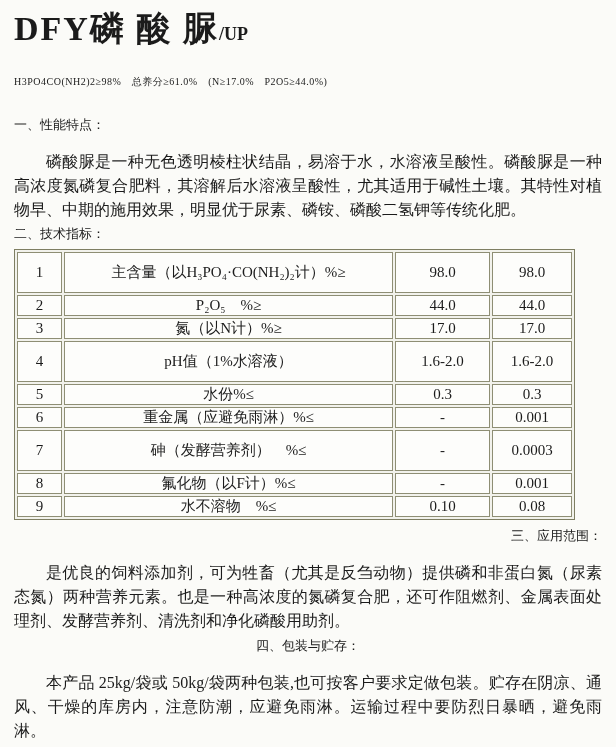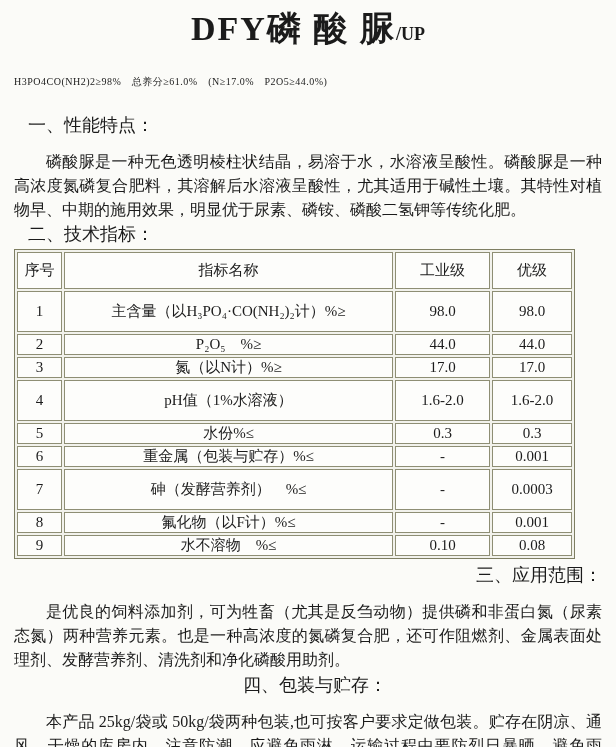--- a/index.html
+++ b/index.html
@@ -8,21 +8,20 @@
     background: #fbfbf8;
     color: #1b1b1b;
     font-family: "Liberation Serif", "DejaVu Serif", serif;
   }
   body {
     height: 747px;
     padding: 6px 14px 10px 14px;
     overflow: hidden;
   }
   .doc-title {
-    text-align: center;
     font-size: 34px;
     font-weight: bold;
     letter-spacing: 2px;
     line-height: 42px;
     margin-top: 2px;
     white-space: pre;
   }
   .doc-title .suffix {
     font-size: 18px;
     font-weight: bold;
@@ -30,23 +29,22 @@
     vertical-align: baseline;
   }
   .formula-line {
     margin-top: 17px;
     font-size: 10px;
     line-height: 20px;
     white-space: pre-wrap;
     letter-spacing: 0.5px;
   }
   .section-heading {
-    font-size: 18px;
+    font-size: 13px;
     line-height: 22px;
-    margin-left: 14px;
   }
   .h-features { margin-top: 22px; }
   .h-specs    { margin-top: 1px; }
   .h-apps     { margin-top: 5px; text-align: right; }
   .h-pack     { margin-top: 2px; text-align: center; }
   .body-para {
     font-size: 16px;
     line-height: 24px;
     text-indent: 2em;
     text-align: justify;
@@ -94,26 +92,20 @@
 <div class="section-heading h-specs">二、技术指标：</div>
 
 <table class="spec-table">
   <colgroup>
     <col class="col-no">
       <col class="col-name">
       <col class="col-ind">
       <col class="col-pre">
   </colgroup>
   <tbody>
-      <tr class="r-head">
-    <th>序号</th>
-    <th>指标名称</th>
-    <th>工业级</th>
-    <th>优级</th>
-  </tr>
   <tr class="r-tall">
     <td>1</td>
     <td>主含量（以H₃PO₄·CO(NH₂)₂计）%≥</td>
     <td>98.0</td>
     <td>98.0</td>
   </tr>
   <tr class="r-short">
     <td>2</td>
     <td>P₂O₅　%≥</td>
     <td>44.0</td>
@@ -132,21 +124,21 @@
     <td>1.6-2.0</td>
   </tr>
   <tr class="r-short">
     <td>5</td>
     <td>水份%≤</td>
     <td>0.3</td>
     <td>0.3</td>
   </tr>
   <tr class="r-short">
     <td>6</td>
-    <td>重金属（包装与贮存）%≤</td>
+    <td>重金属（应避免雨淋）%≤</td>
     <td>-</td>
     <td>0.001</td>
   </tr>
   <tr class="r-tall">
     <td>7</td>
     <td>砷（发酵营养剂）　%≤</td>
     <td>-</td>
     <td>0.0003</td>
   </tr>
   <tr class="r-short">

